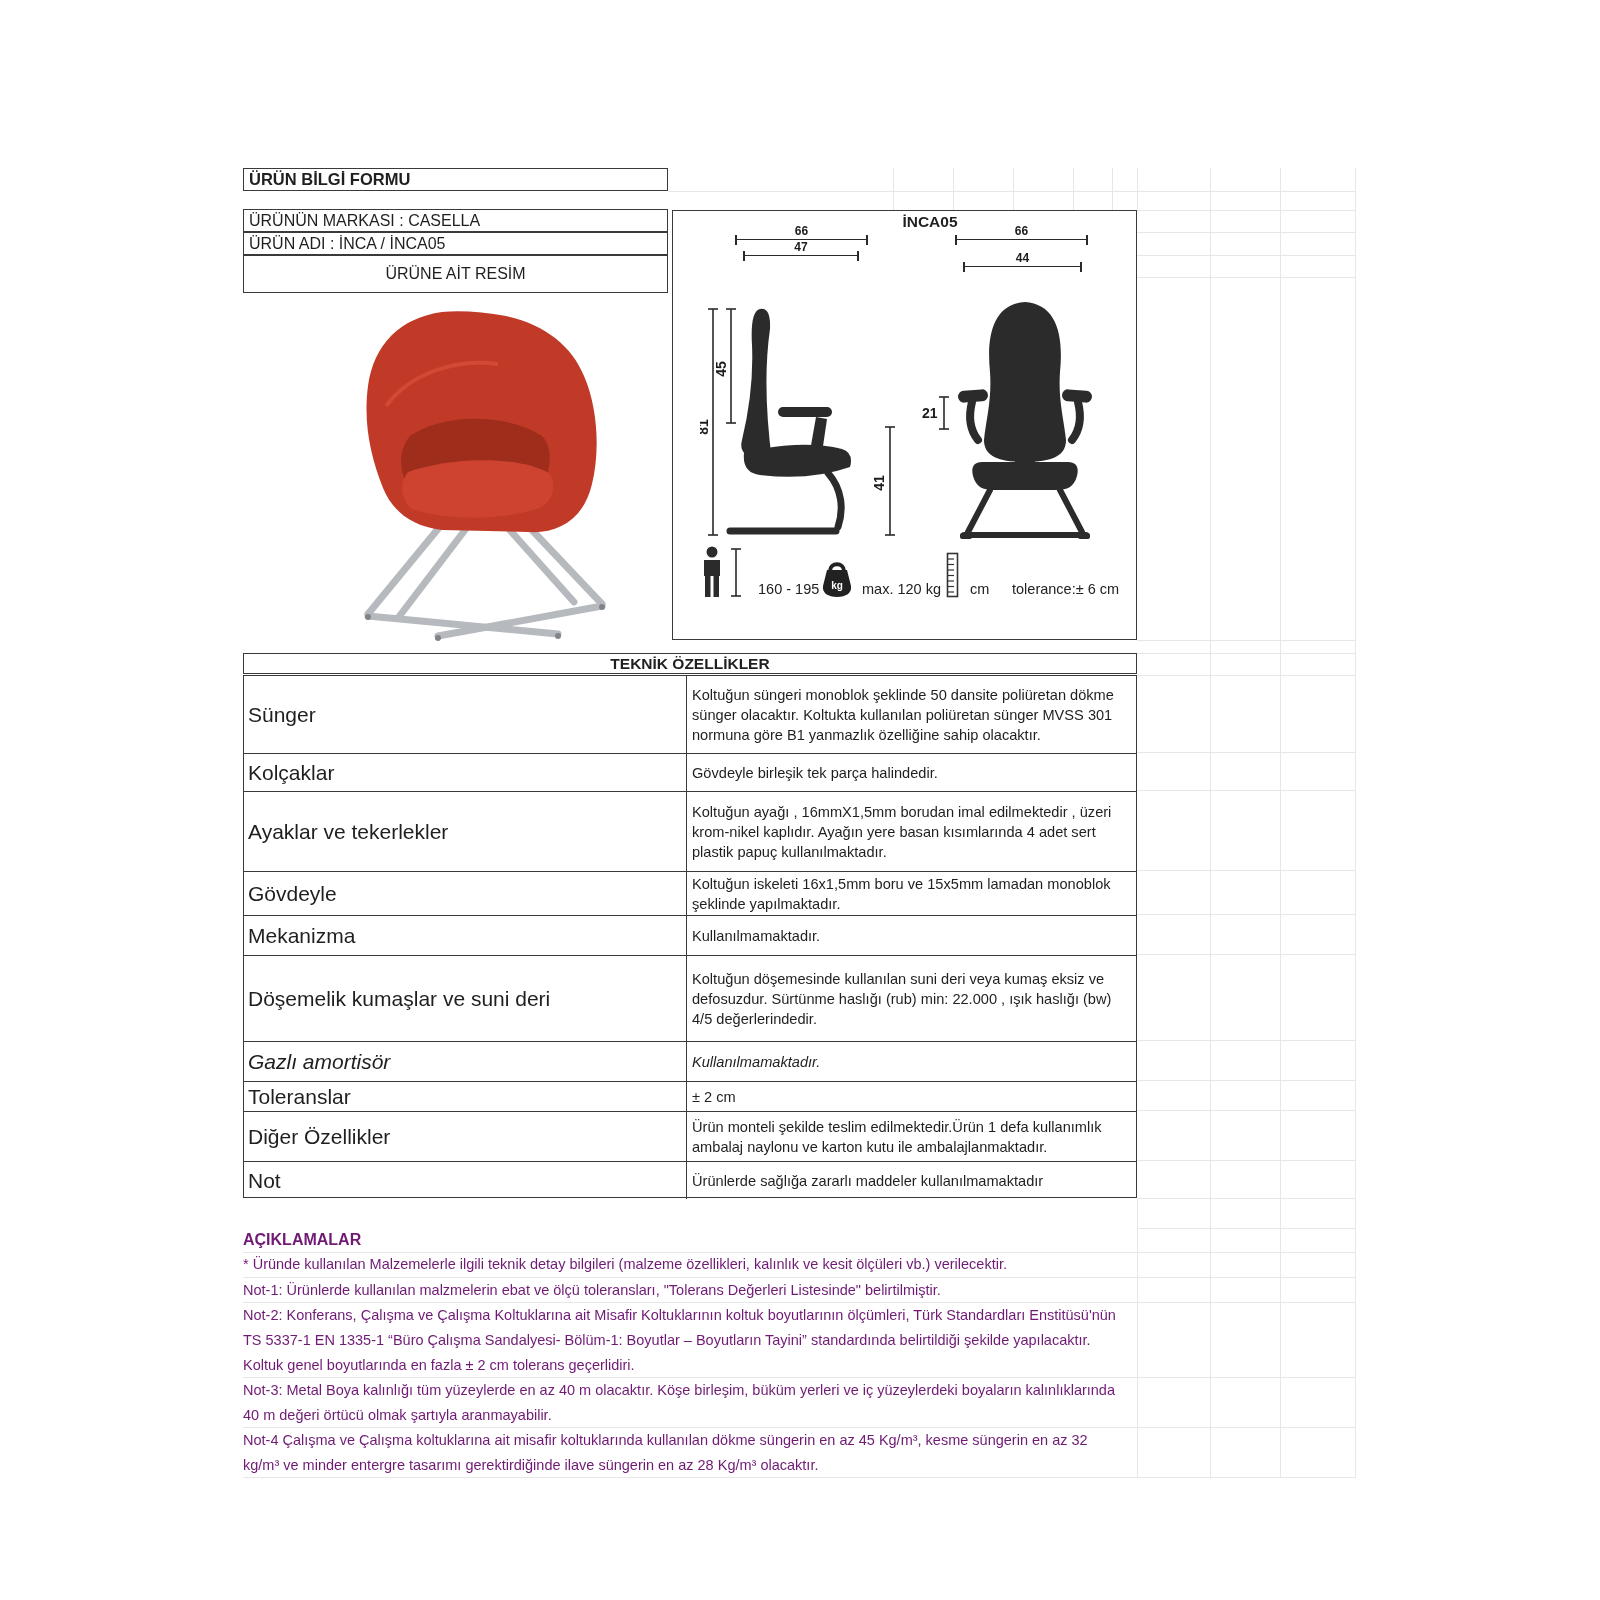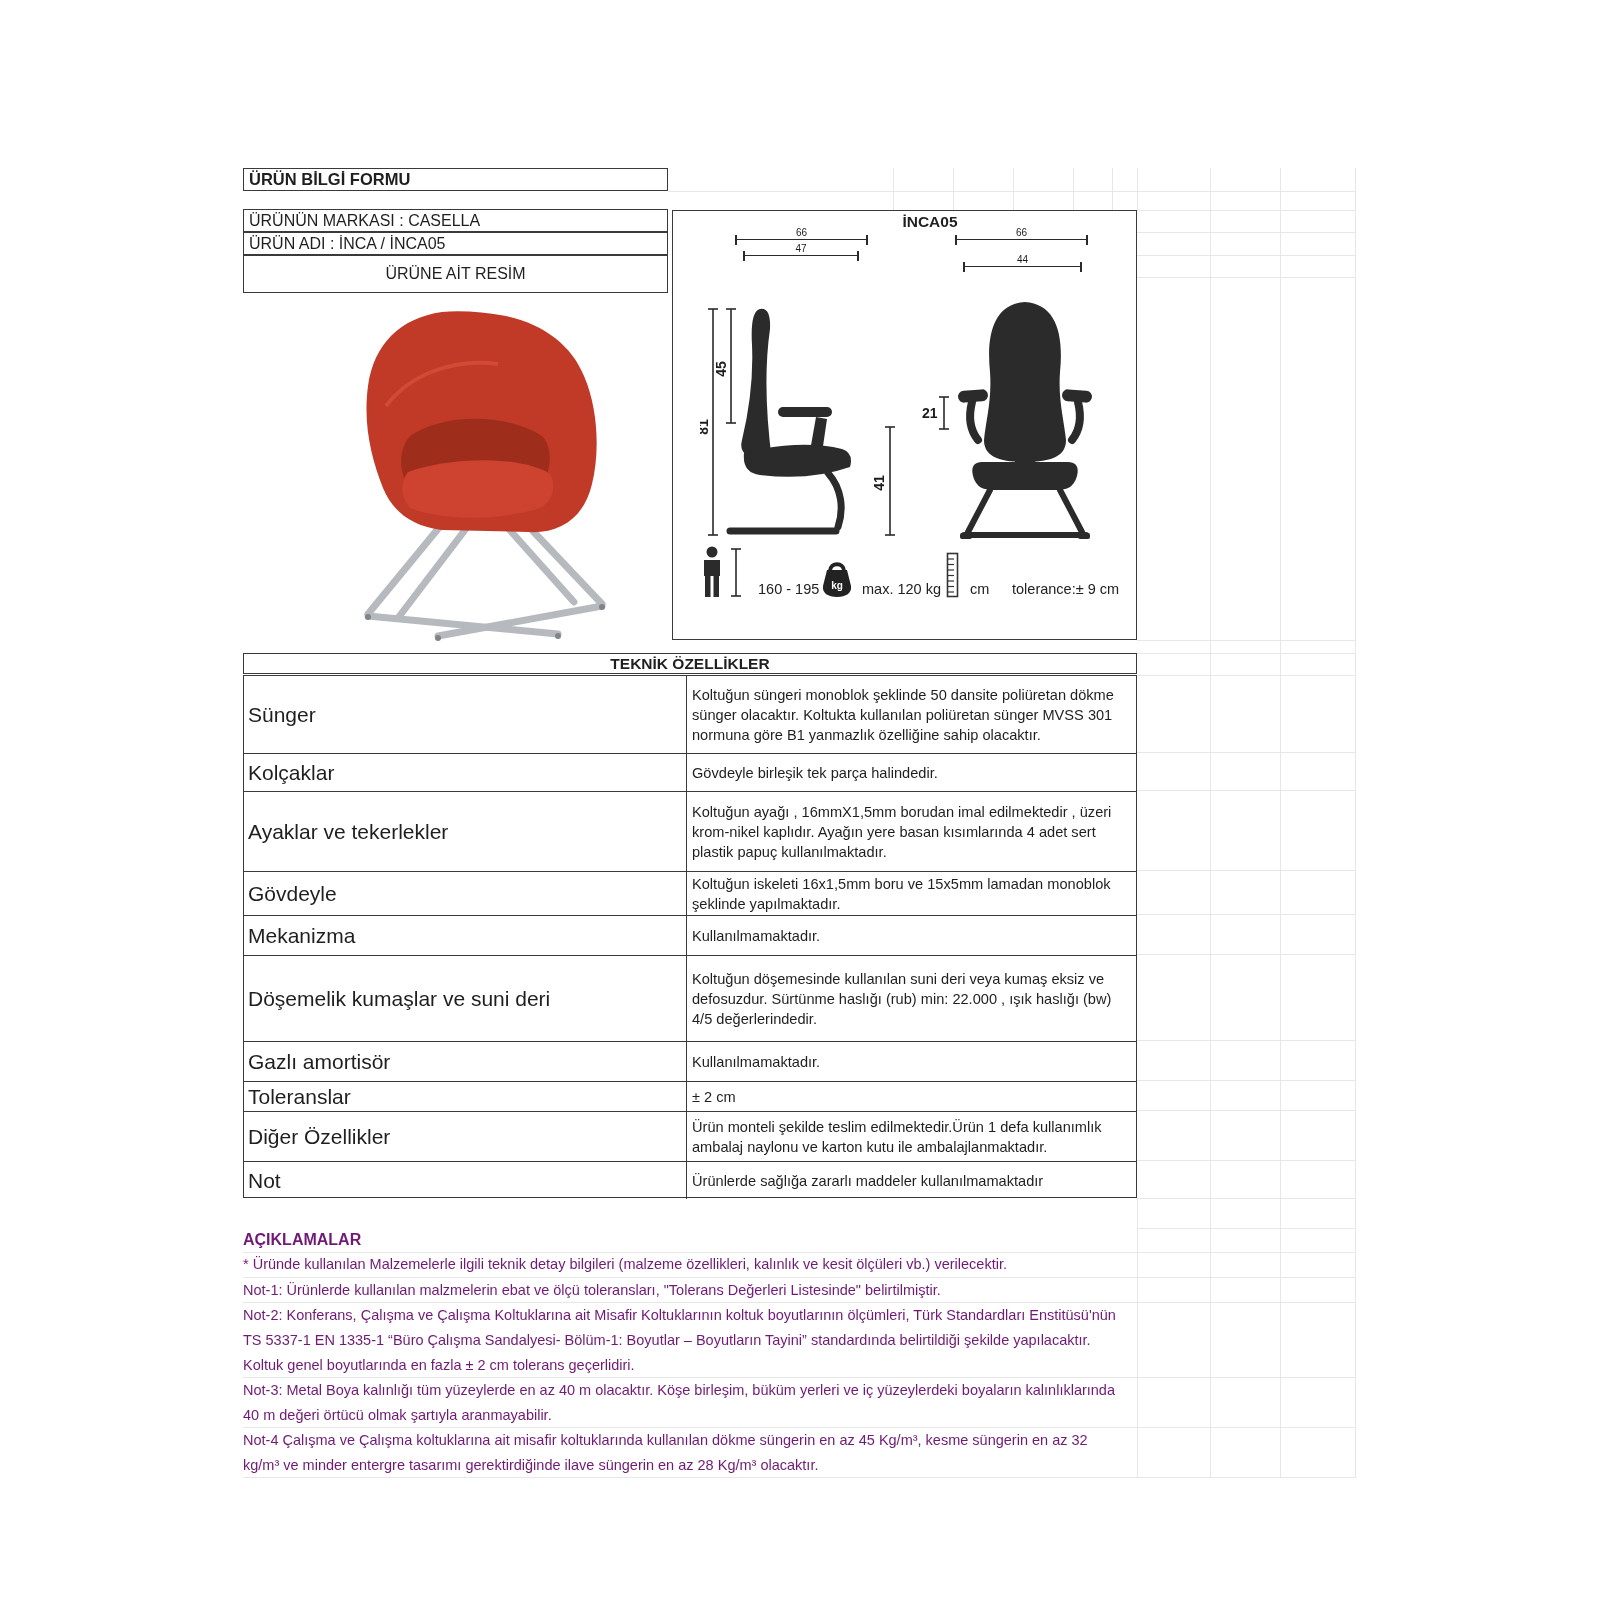--- a/index.html
+++ b/index.html
@@ -14,21 +14,21 @@
   .hbox.bold{font-weight:bold;font-size:16.5px;}
   .hbox.center{justify-content:center;}
   
   .dbox{position:absolute;border:1.8px solid #3a3a3a;background:#fff;box-sizing:border-box;}
   .model{position:absolute;font-weight:bold;font-size:15.5px;text-align:center;}
   
   .hdim{position:absolute;border-top:1.6px solid #2a2a2a;}
   .hdim::before,.hdim::after{content:"";position:absolute;top:-5.5px;width:1.6px;height:10px;background:#2a2a2a;}
   .hdim::before{left:0}.hdim::after{right:0}
   .hdim .dlabel{position:absolute;left:50%;transform:translateX(-50%);bottom:2px;
-                font-weight:normal;font-size:10px;white-space:nowrap;color:#1c1c1c;}
+                font-weight:bold;font-size:12px;white-space:nowrap;color:#1c1c1c;}
   svg text.dim{font-family:"Liberation Sans",sans-serif;font-weight:bold;font-size:14px;fill:#1c1c1c;}
   
   .theader{position:absolute;border:1.6px solid #3a3a3a;box-sizing:border-box;background:#fff;
            font-weight:bold;font-size:15.5px;display:flex;align-items:center;justify-content:center;}
   .spec{position:absolute;border:1.8px solid #3a3a3a;box-sizing:border-box;background:#fff;}
   .srow{display:flex;width:100%;box-sizing:border-box;border-top:1.4px solid #3a3a3a;}
   .srow:first-child{border-top:none;}
   .scell{box-sizing:border-box;overflow:hidden;display:flex;align-items:center;}
   .slabel{width:443px;font-size:21px;padding:2px 4px;}
   .svalue{width:451px;font-size:14.6px;line-height:20px;padding:2px 5px;border-left:1.4px solid #3a3a3a;}
@@ -213,21 +213,21 @@
     <line x1="1.5" y1="7" x2="8" y2="7"></line>
       <line x1="1.5" y1="12.5" x2="8" y2="12.5"></line>
     <line x1="1.5" y1="18" x2="8" y2="18"></line>
       <line x1="1.5" y1="23.5" x2="8" y2="23.5"></line>
     <line x1="1.5" y1="29" x2="8" y2="29"></line>
       <line x1="1.5" y1="34.5" x2="8" y2="34.5"></line>
     <line x1="1.5" y1="40" x2="8" y2="40"></line>
   </g>
 </svg>
 <div class="icotext" style="left:970px;top:581px;">cm</div>
-<div class="icotext" style="left:1012px;top:581px;">tolerance:± 9 cm</div>
+<div class="icotext" style="left:1012px;top:581px;">tolerance:± 6 cm</div>
 
 <div class="theader" style="left:243px;top:653px;width:894px;height:21px;">TEKNİK ÖZELLİKLER</div>
 
 <div class="spec" style="left:243px;top:675px;width:894px;height:523px;">
   <div class="srow" style="height:77px;">
     <div class="scell slabel">Sünger</div>
     <div class="scell svalue">Koltuğun  süngeri monoblok şeklinde  50 dansite poliüretan  dökme sünger  olacaktır. Koltukta kullanılan poliüretan sünger MVSS 301 normuna göre B1 yanmazlık özelliğine sahip olacaktır.</div>
   </div>
   <div class="srow" style="height:38px;">
     <div class="scell slabel">Kolçaklar</div>
@@ -242,21 +242,21 @@
     <div class="scell svalue">Koltuğun iskeleti 16x1,5mm boru ve 15x5mm lamadan monoblok şeklinde yapılmaktadır.</div>
   </div>
   <div class="srow" style="height:40px;">
     <div class="scell slabel">Mekanizma</div>
     <div class="scell svalue">Kullanılmamaktadır.</div>
   </div>
   <div class="srow" style="height:86px;">
     <div class="scell slabel">Döşemelik kumaşlar ve suni deri</div>
     <div class="scell svalue">Koltuğun döşemesinde kullanılan suni deri veya kumaş eksiz ve defosuzdur. Sürtünme haslığı (rub) min: 22.000 , ışık haslığı (bw) 4/5 değerlerindedir.</div>
   </div>
-  <div class="srow" style="height:40px;">
+  <div class="srow" style="height:40px;font-style:italic;">
     <div class="scell slabel">Gazlı amortisör</div>
     <div class="scell svalue">Kullanılmamaktadır.</div>
   </div>
   <div class="srow" style="height:30px;">
     <div class="scell slabel">Toleranslar</div>
     <div class="scell svalue">± 2 cm</div>
   </div>
   <div class="srow" style="height:50px;">
     <div class="scell slabel">Diğer Özellikler</div>
     <div class="scell svalue">Ürün monteli şekilde teslim edilmektedir.Ürün 1 defa kullanımlık ambalaj naylonu ve karton kutu ile ambalajlanmaktadır.</div>

